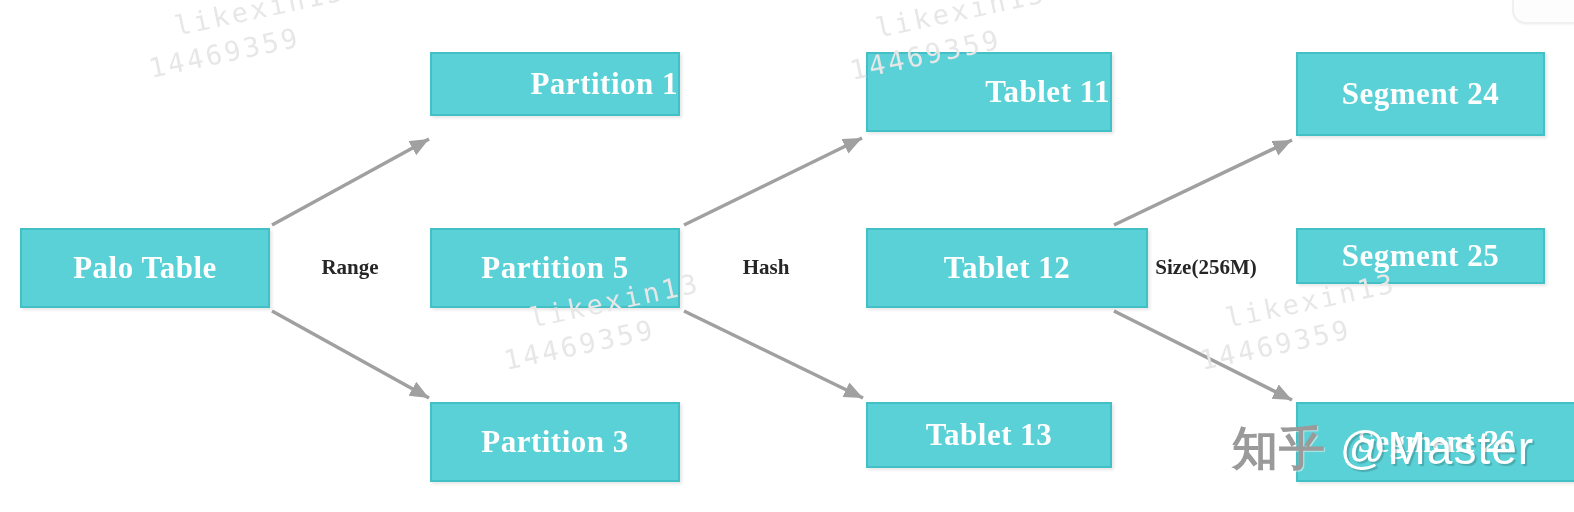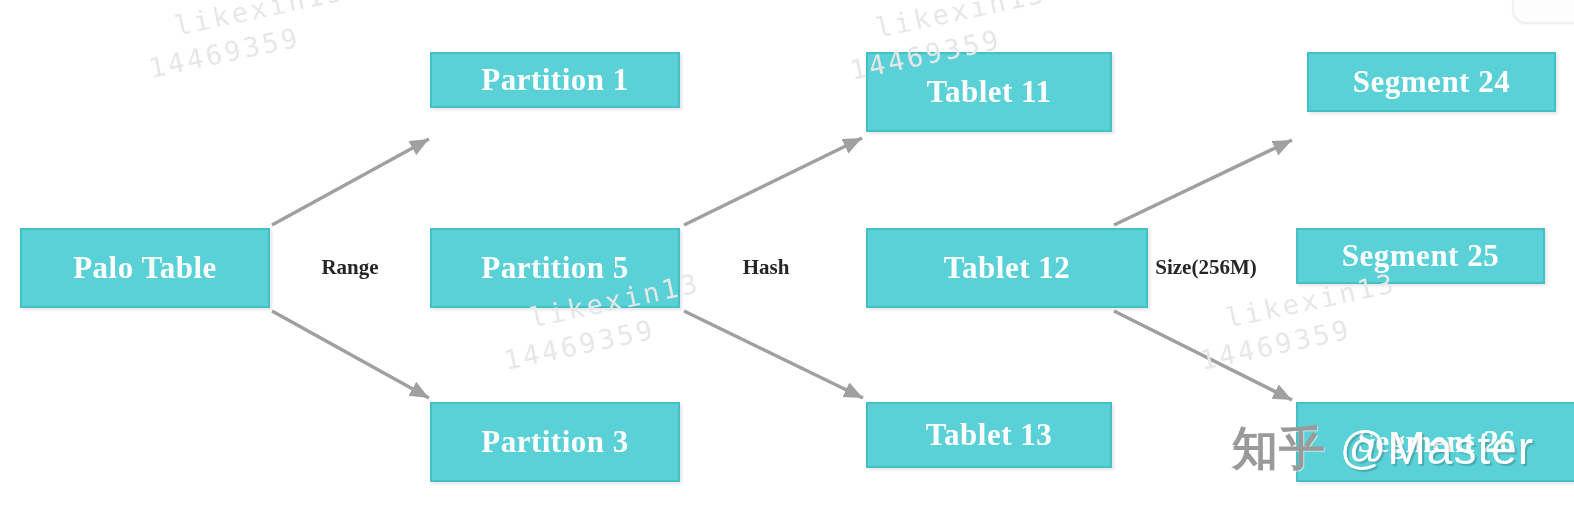--- a/index.html
+++ b/index.html
@@ -108,39 +108,39 @@
         <line x1="684" y1="311" x2="863" y2="398" marker-end="url(#ah)"></line>
         <line x1="1114" y1="225" x2="1292" y2="140" marker-end="url(#ah)"></line>
         <line x1="1114" y1="311" x2="1292" y2="400" marker-end="url(#ah)"></line>
       </g>
   </svg>
 
   <div id="nodes-layer">
       <div class="node" style="left: 20px; top: 228px; width: 250px; height: 80px;">
         <span class="node-label">Palo Table</span>
       </div>
-      <div class="node" style="left: 430px; top: 52px; width: 250px; height: 56px;">
+      <div class="node" style="left: 430px; top: 52px; width: 250px; height: 64px; justify-content: flex-end;">
         <span class="node-label">Partition 1</span>
       </div>
       <div class="node" style="left: 430px; top: 228px; width: 250px; height: 80px;">
         <span class="node-label">Partition 5</span>
       </div>
       <div class="node" style="left: 430px; top: 402px; width: 250px; height: 80px;">
         <span class="node-label">Partition 3</span>
       </div>
-      <div class="node" style="left: 866px; top: 52px; width: 246px; height: 80px;">
+      <div class="node" style="left: 866px; top: 52px; width: 246px; height: 80px; justify-content: flex-end;">
         <span class="node-label">Tablet 11</span>
       </div>
       <div class="node" style="left: 866px; top: 228px; width: 282px; height: 80px;">
         <span class="node-label">Tablet 12</span>
       </div>
       <div class="node" style="left: 866px; top: 402px; width: 246px; height: 66px;">
         <span class="node-label">Tablet 13</span>
       </div>
-      <div class="node" style="left: 1296px; top: 52px; width: 249px; height: 60px; margin-left: 11px;">
+      <div class="node" style="left: 1296px; top: 52px; width: 249px; height: 84px;">
         <span class="node-label">Segment 24</span>
       </div>
       <div class="node" style="left: 1296px; top: 228px; width: 249px; height: 56px; align-items: center;">
         <span class="node-label">Segment 25</span>
       </div>
       <div class="node" style="left: 1296px; top: 402px; width: 281px; height: 80px;">
         <span class="node-label">Segment 26</span>
       </div>
     </div>
   <div id="labels-layer">

